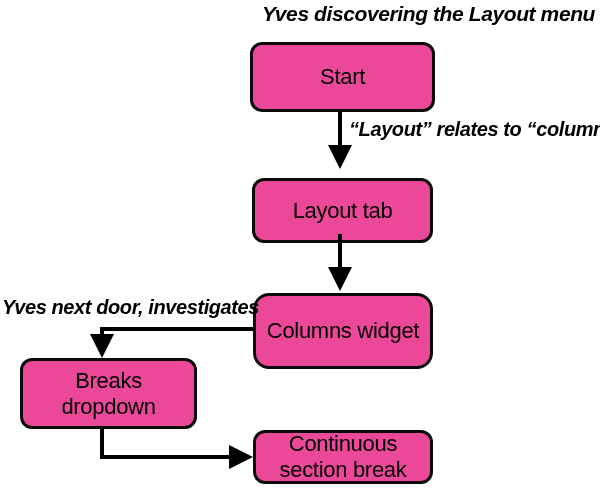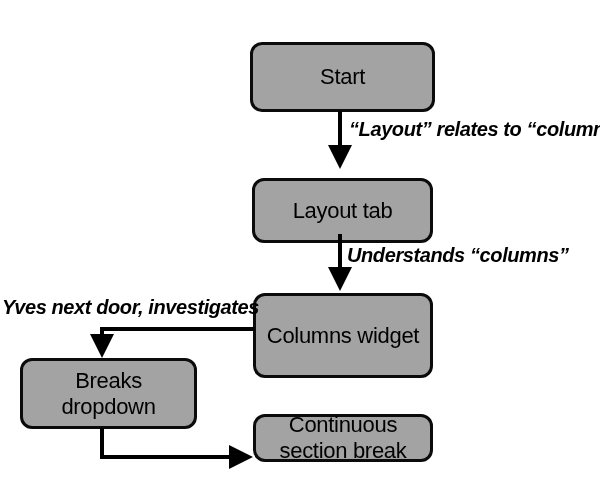--- a/index.html
+++ b/index.html
@@ -25,37 +25,37 @@
     font-style: italic;
     font-size: 21px;
     font-weight: 600;
     letter-spacing: -0.4px;
     line-height: 25px;
     white-space: nowrap;
   }
   .node {
     position: absolute;
     box-sizing: border-box;
-    background: #a3a3a3;
+    background: #ec4899;
     border: 3px solid #0b0b0b;
     border-radius: 12px;
     display: flex;
     align-items: center;
     justify-content: center;
     text-align: center;
     font-size: 22px;
     line-height: 26px;
     letter-spacing: -0.3px;
     white-space: pre-line;
   }
   .node-start            { left: 250px; top: 42px;  width: 185px; height: 70px; }
   .node-layout-tab       { left: 252px; top: 178px; width: 181px; height: 65px; }
-  .node-columns-widget   { left: 253px; top: 293px; width: 180px; height: 85px; }
+  .node-columns-widget   { left: 253px; top: 293px; width: 180px; height: 76px; border-radius: 16px; }
   .node-breaks-dropdown  { left: 20px;  top: 358px; width: 177px; height: 71px; }
-  .node-continuous       { left: 253px; top: 414px; width: 180px; height: 48px; }
+  .node-continuous       { left: 253px; top: 430px; width: 180px; height: 54px; }
 
   .edge-line {
     position: absolute;
     background: #000000;
   }
   .head-down {
     position: absolute;
     width: 0; height: 0;
     border-left: 12px solid transparent;
     border-right: 12px solid transparent;
@@ -95,40 +95,40 @@
   
   .e4-vline { left: 100px; top: 428px; width: 4px;   height: 31px; }
   .e4-hline { left: 100px; top: 455px; width: 132px; height: 4px; }
   .e4-head  { left: 229px; top: 445px; }
 </style>
 </head>
 <body>
 
 <div id="canvas">
 
+  <div class="diagram-title">Yves discovering the Layout menu</div>
 
   <div class="node node-start">Start</div>
 
   <div class="node node-layout-tab">Layout tab</div>
 
   <div class="node node-columns-widget">Columns widget</div>
 
   <div class="node node-breaks-dropdown">Breaks
 dropdown</div>
 
   <div class="node node-continuous">Continuous
 section break</div>
 
   <div class="edge-line e1-line"></div>
   <div class="head-down e1-head"></div>
   <div class="edge-label label-e1">“Layout” relates to “columns”</div>
 
   <div class="edge-line e2-line"></div>
   <div class="head-down e2-head"></div>
-  <div class="edge-label label-e2">Understands “columns”</div>
 
   <div class="edge-line e3-hline"></div>
   <div class="edge-line e3-vline"></div>
   <div class="head-down e3-head"></div>
   <div class="edge-label label-e3">Yves next door, investigates</div>
 
   <div class="edge-line e4-vline"></div>
   <div class="edge-line e4-hline"></div>
   <div class="head-right e4-head"></div>
 

